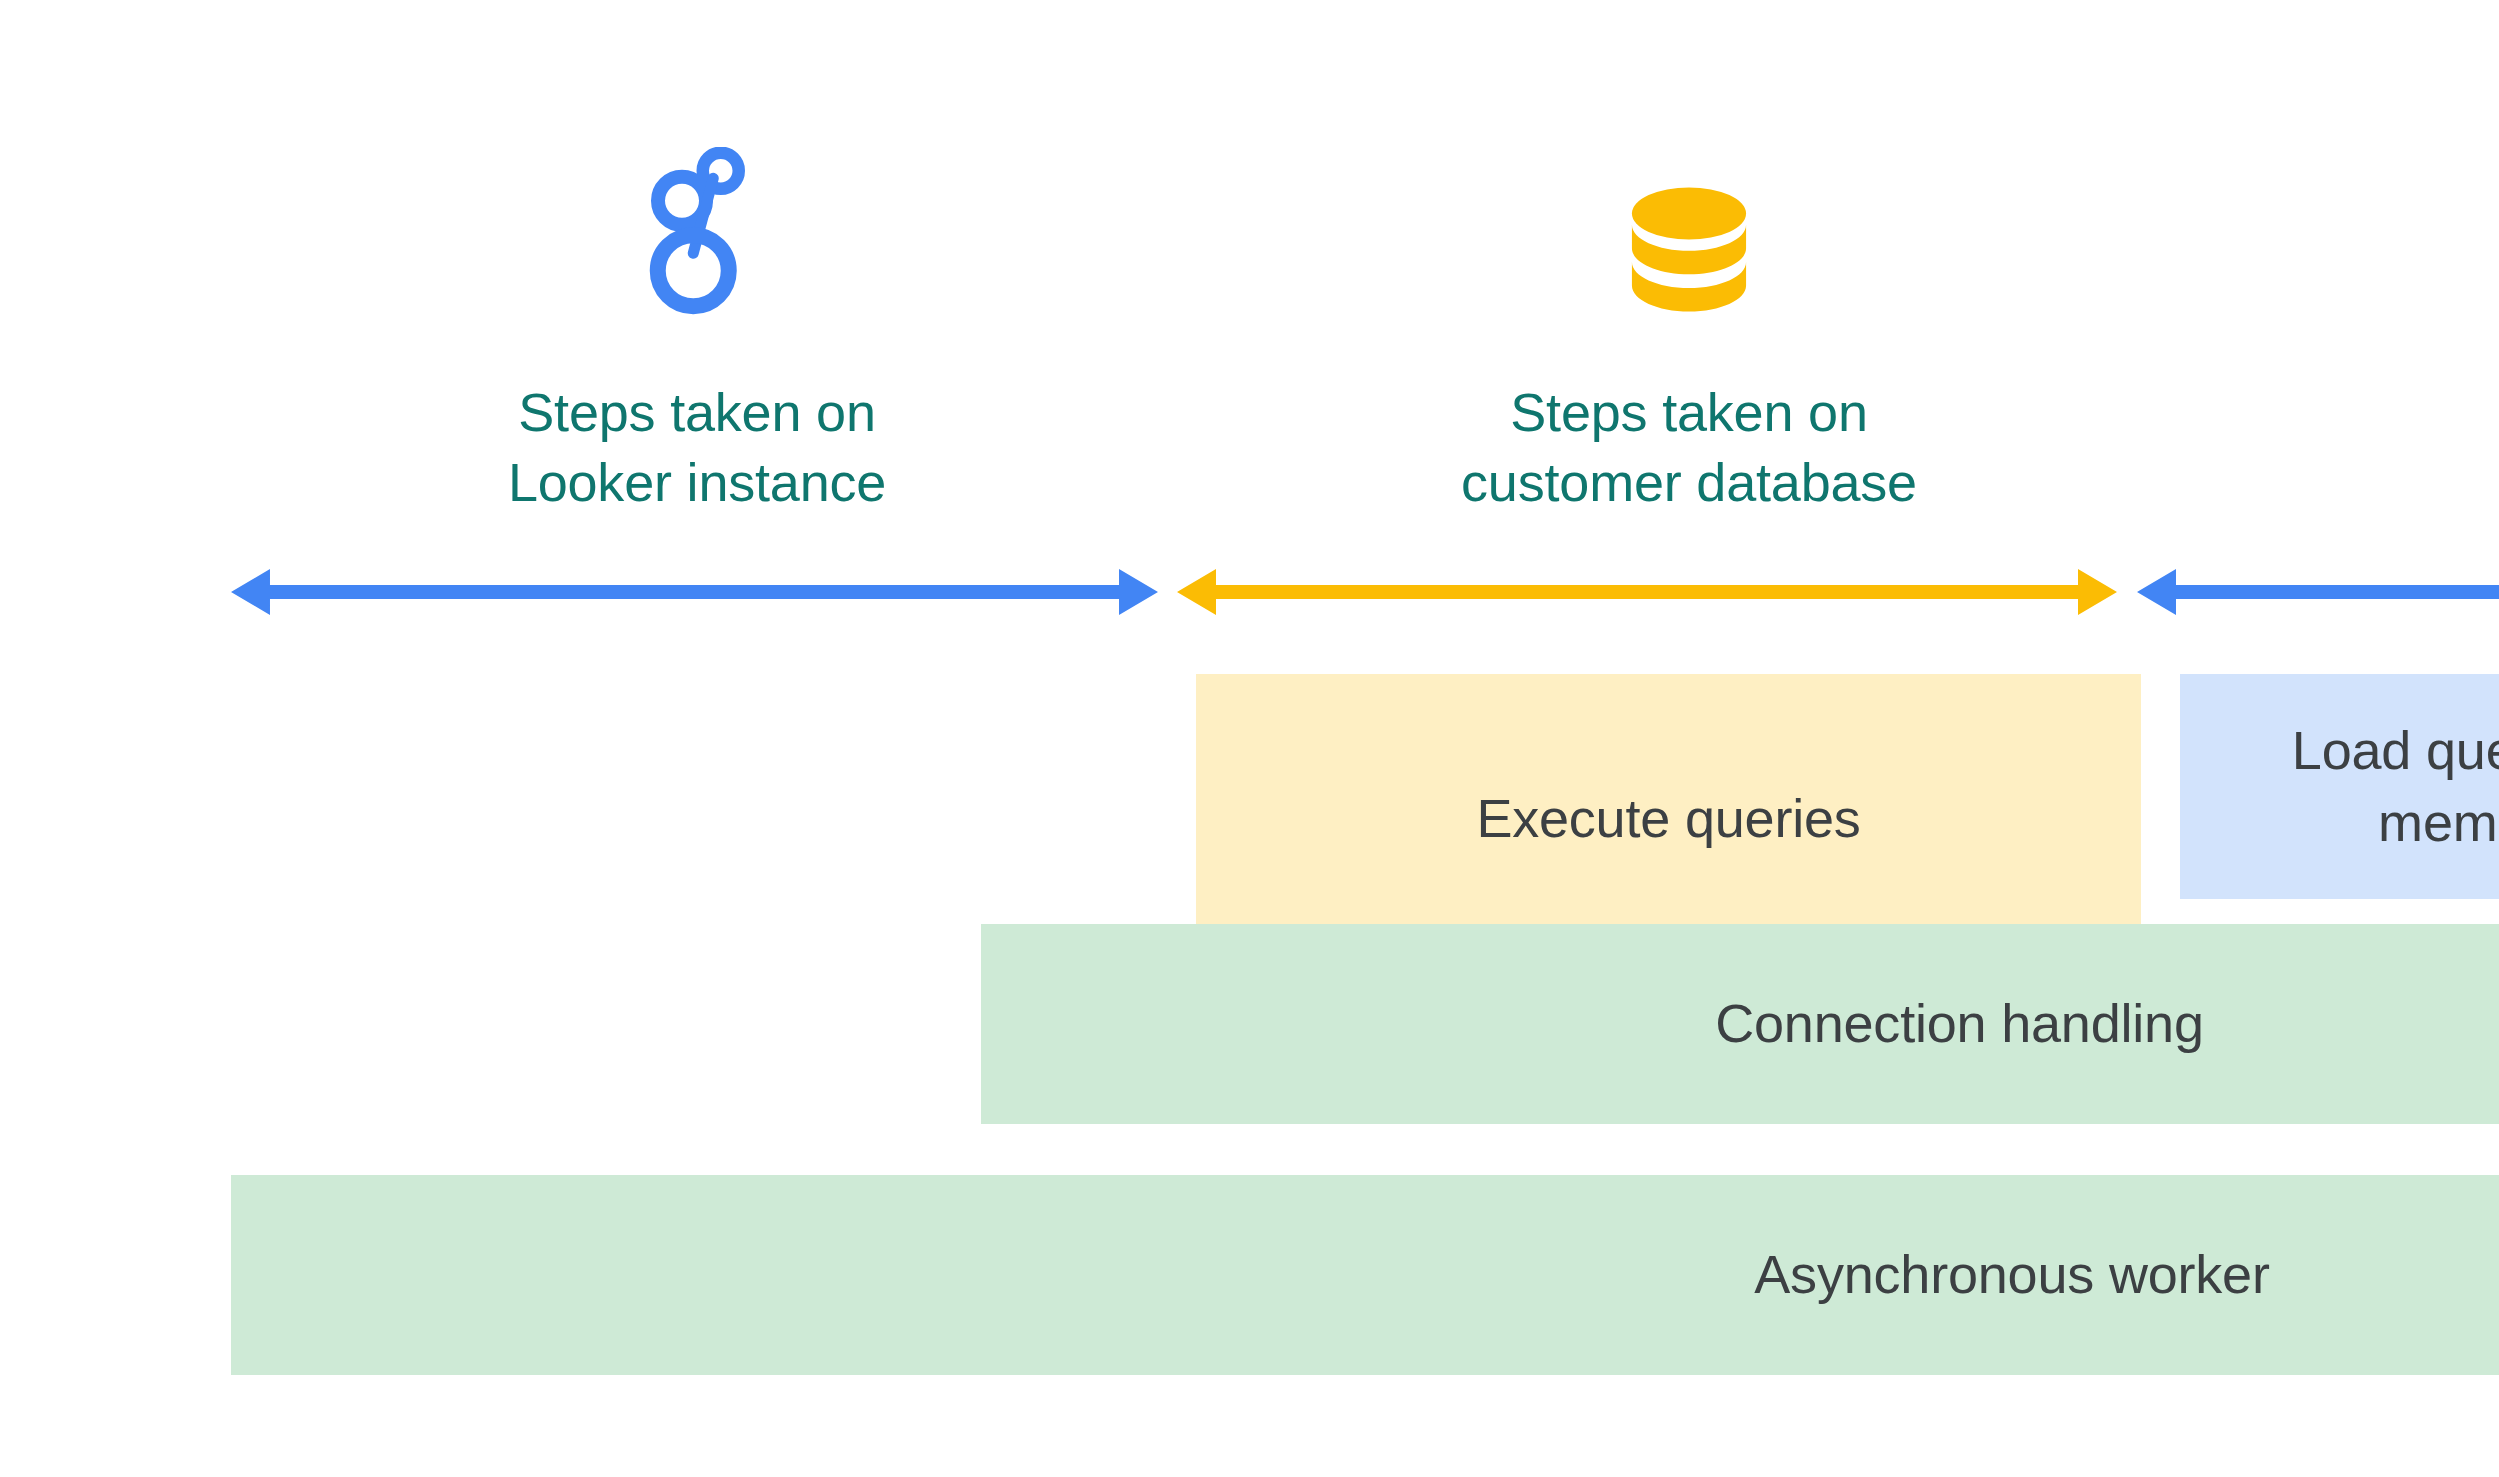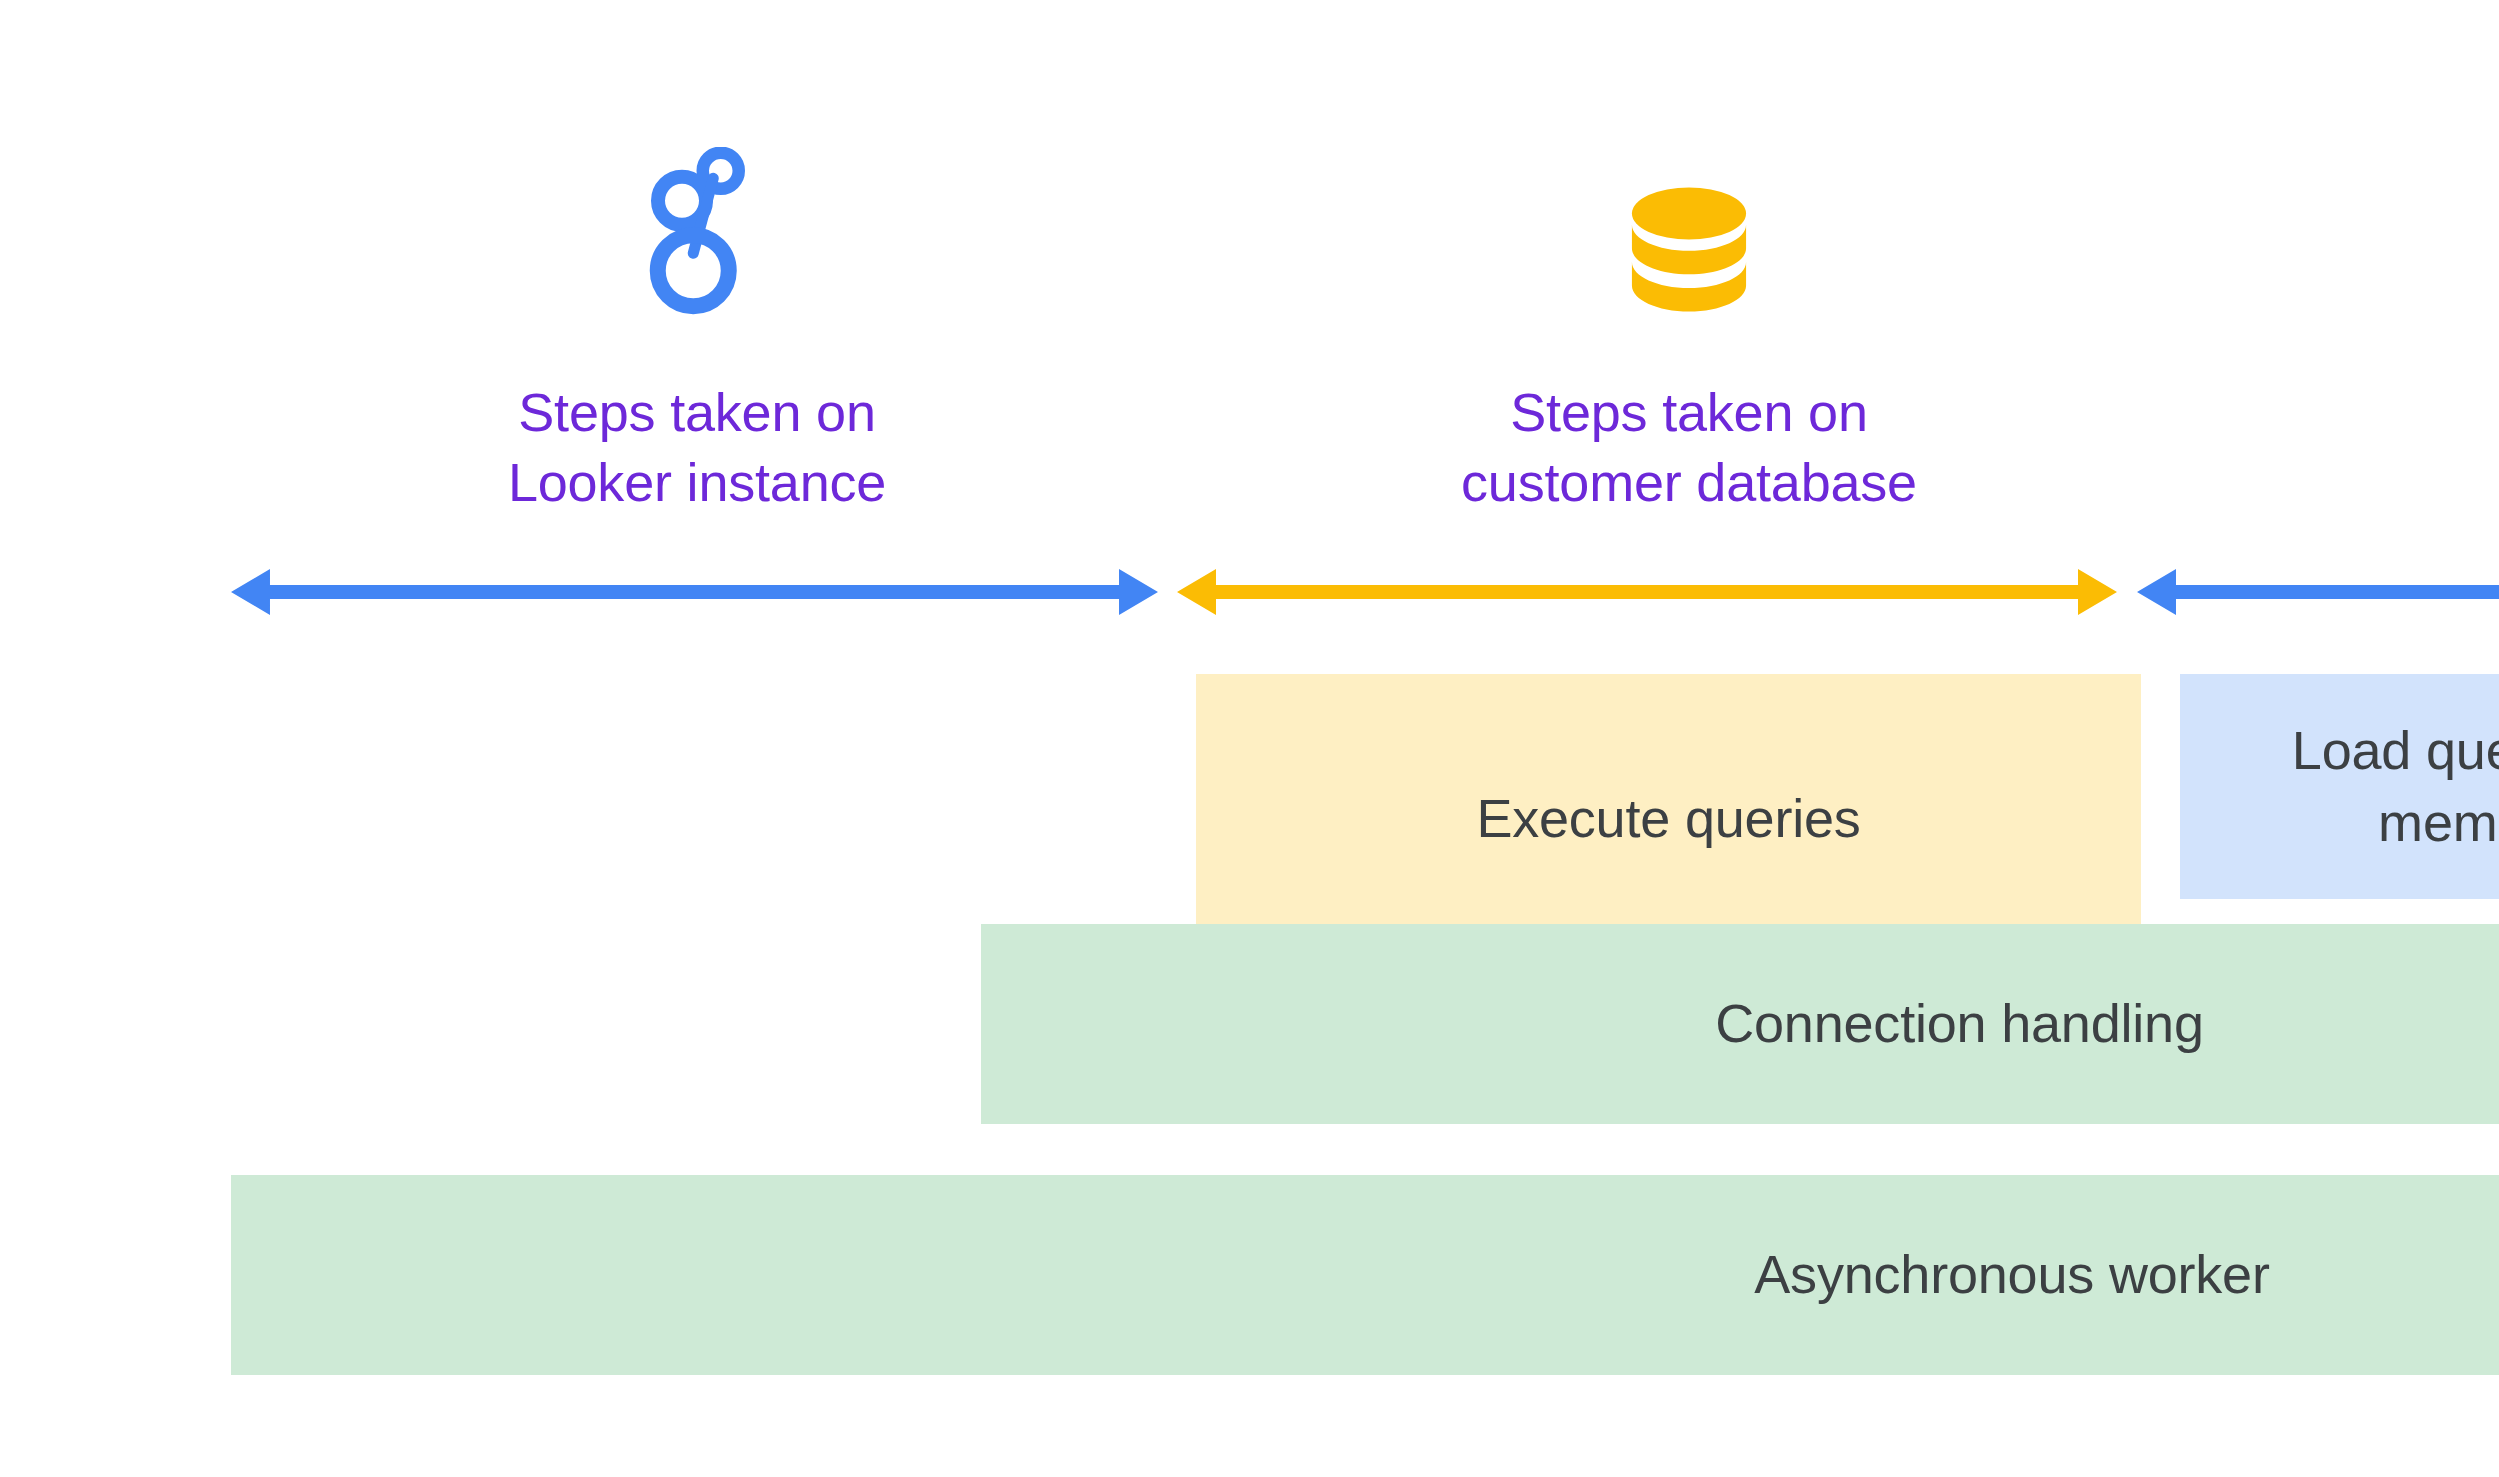--- a/index.html
+++ b/index.html
@@ -24,21 +24,21 @@
     position: absolute;
     transform: translateX(-50%);
   }
   .icon-wrap svg { display: block; }
 
   
   .caption {
     position: absolute;
     transform: translateX(-50%);
     text-align: center;
-    color: #6d28d9;
+    color: #0f766e;
     font-size: 54px;
     line-height: 1.30;
     font-weight: 400;
     white-space: pre-line;
     letter-spacing: -0.2px;
   }
 
   
   .arrow {
     position: absolute;

